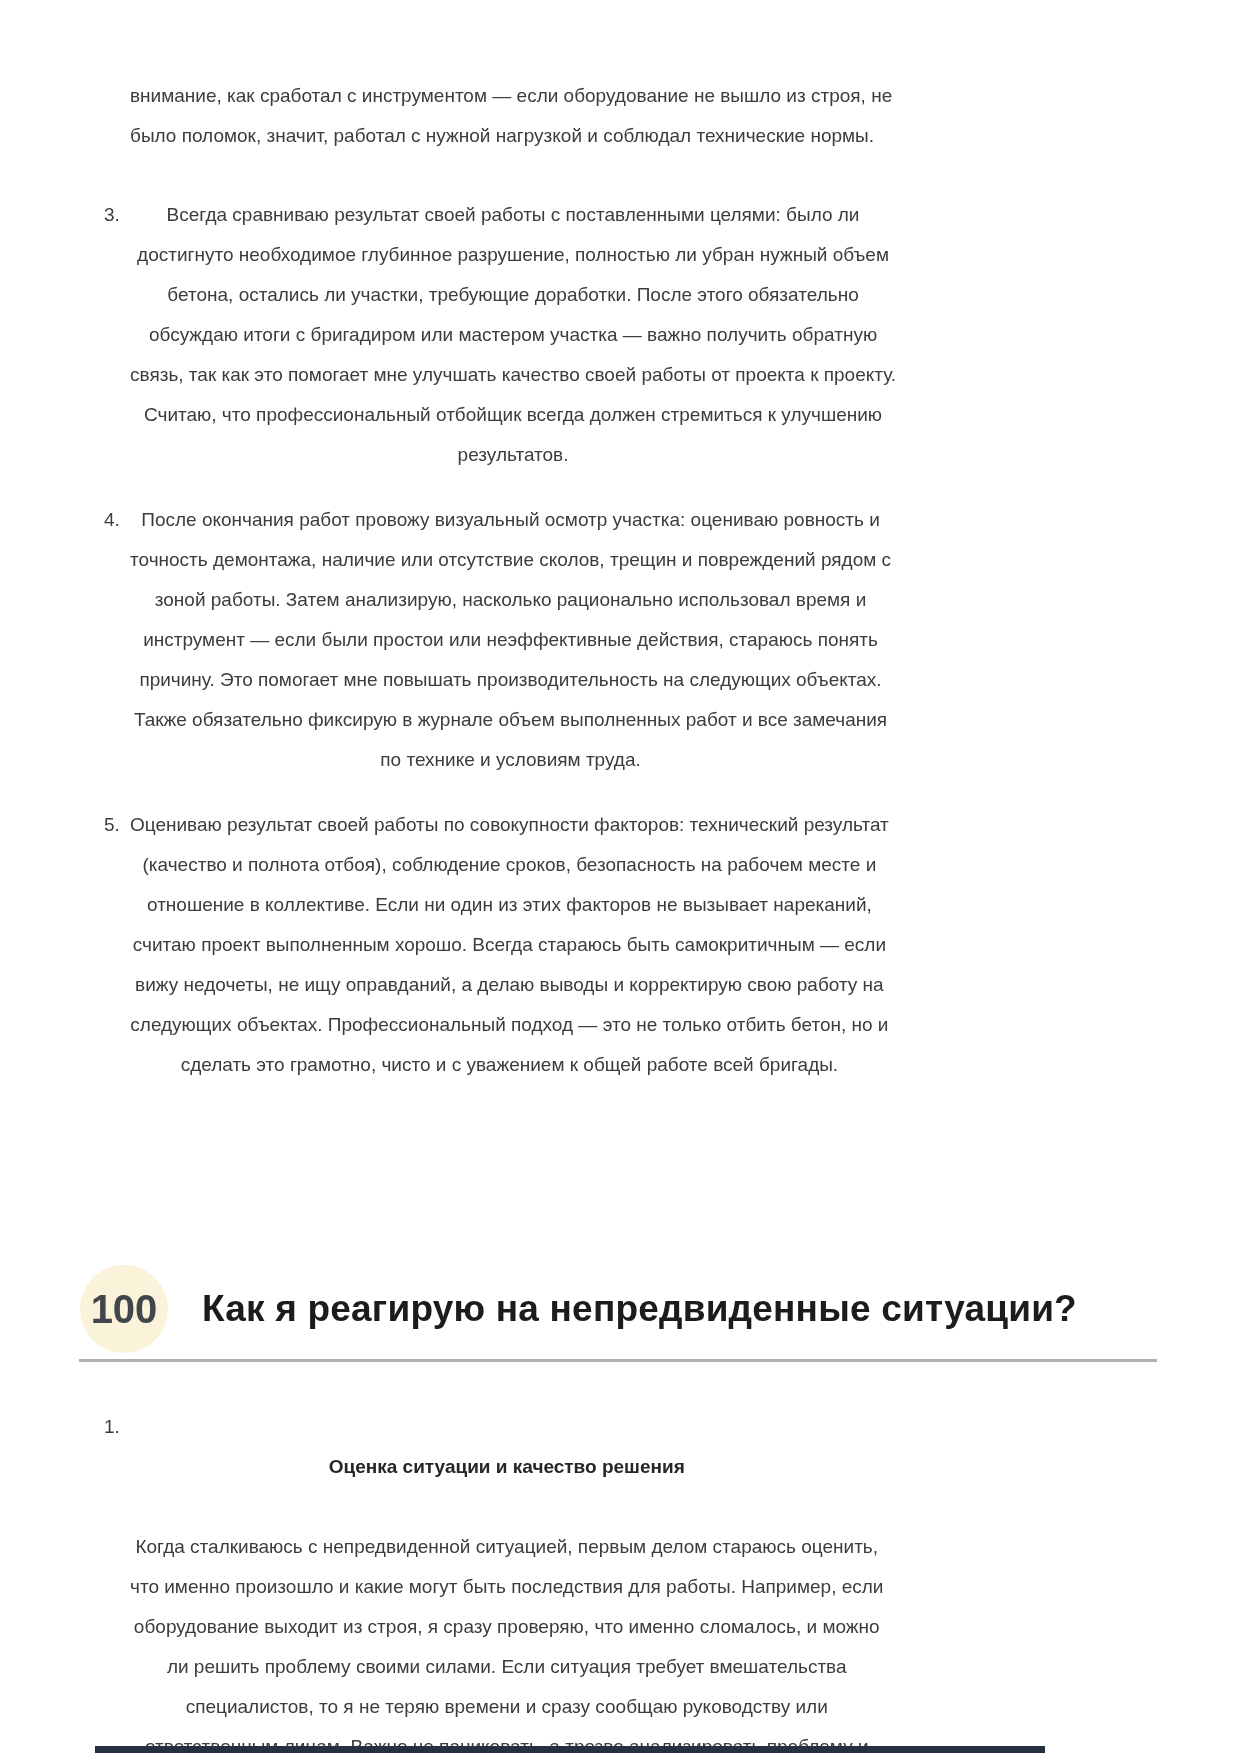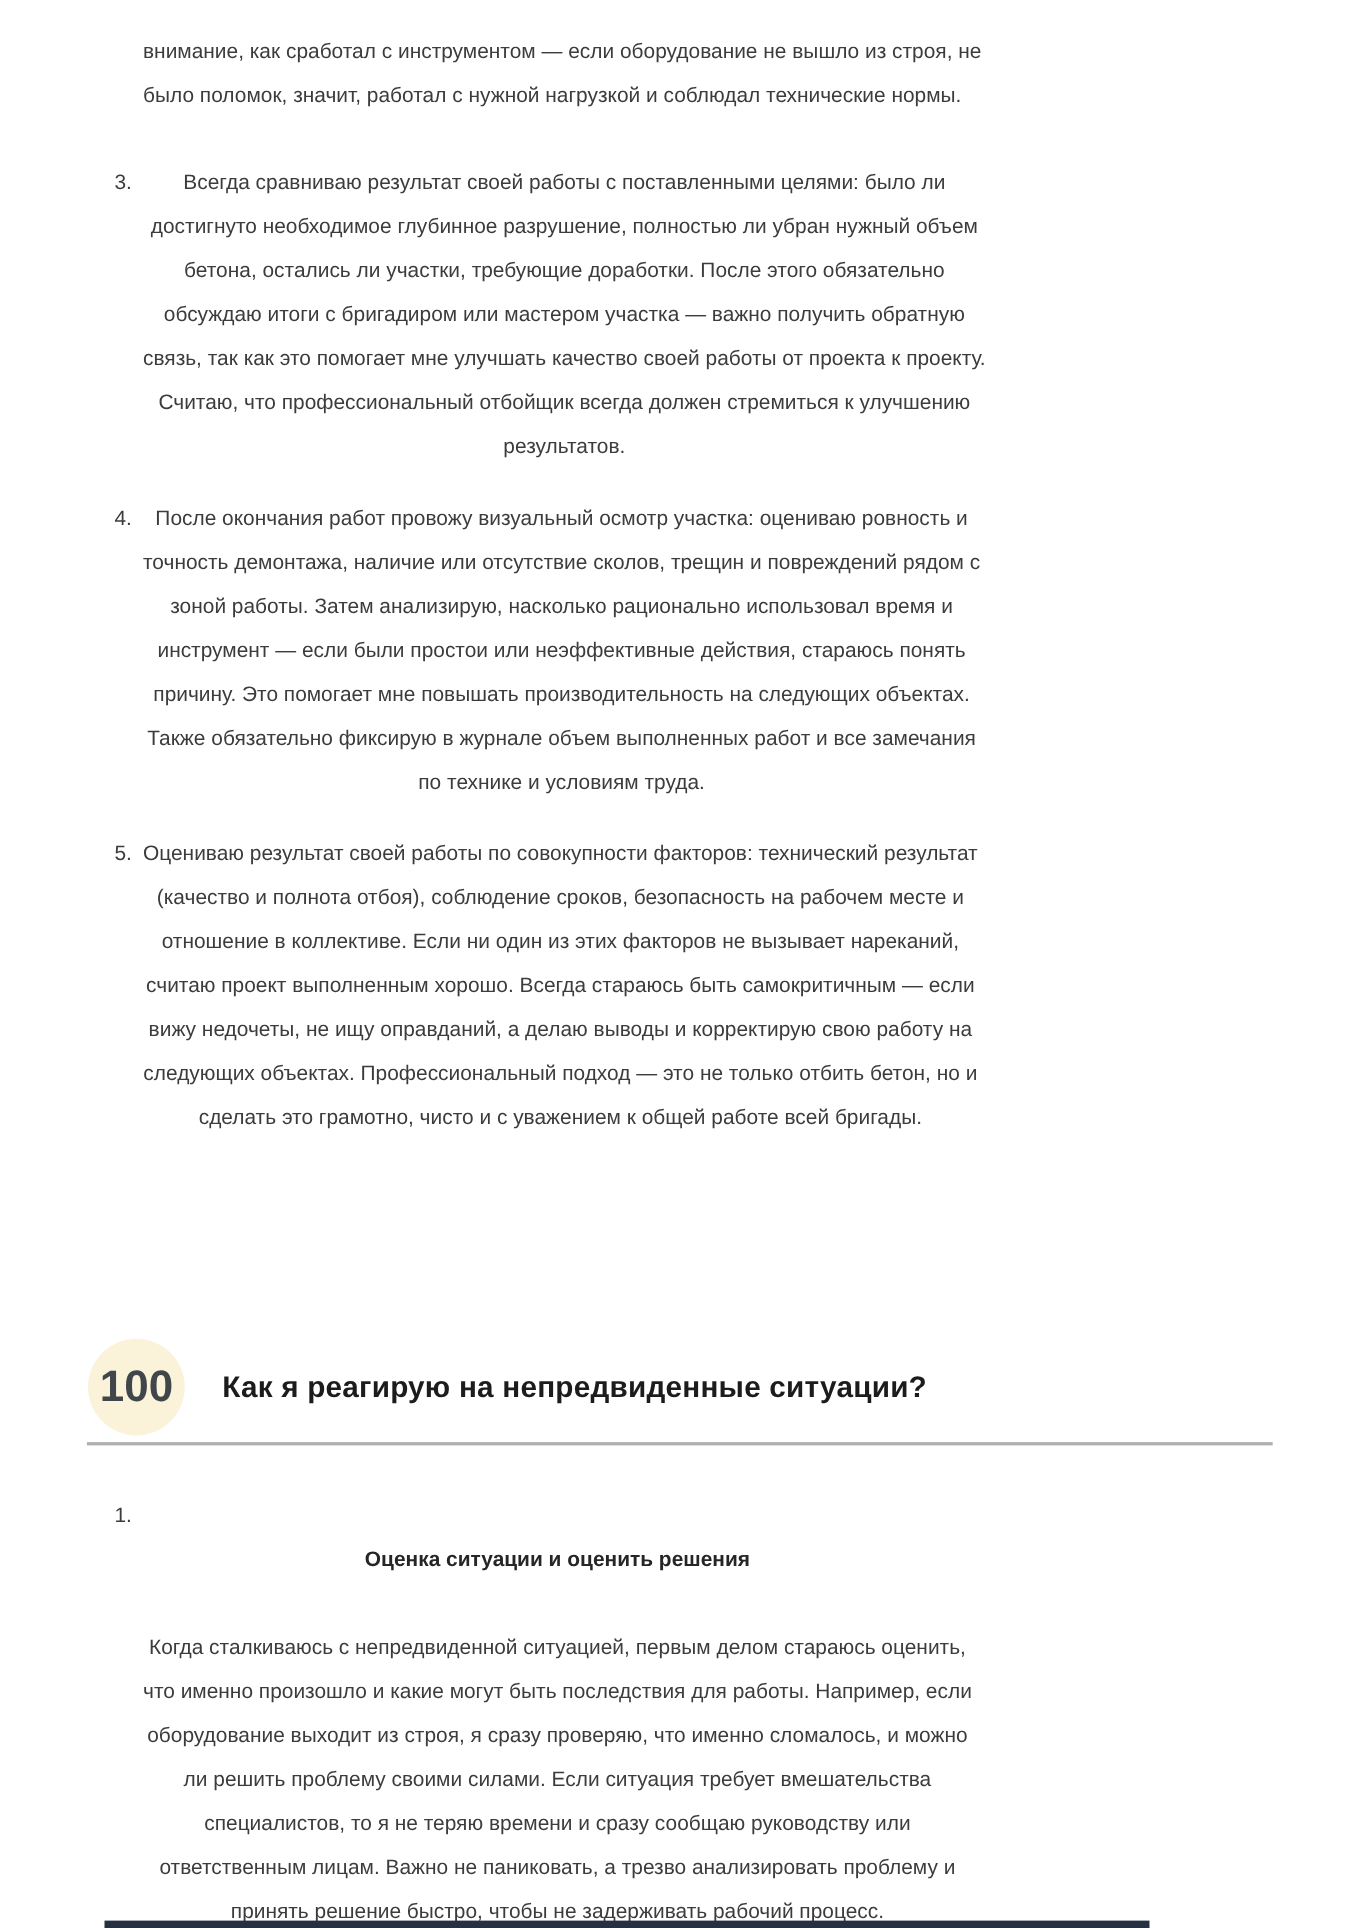--- a/index.html
+++ b/index.html
@@ -7,21 +7,21 @@
     width: 1239px; height: 1753px;
     background: #ffffff;
     font-family: "Liberation Sans", "DejaVu Sans", sans-serif;
     color: #3c3c3c;
     overflow: hidden;
   }
   .page {
     position: relative;
     width: 1239px; height: 1753px;
     box-sizing: border-box;
-    padding-top: 28px;
+    padding-top: 76px;
     background: #ffffff;
   }
   .para, .item-text, .item-num, .answer-body {
     font-size: 19px;
     line-height: 40px;
     white-space: pre-line;
     color: #3c3c3c;
   }
   .continuation {
     margin-left: 130px;
@@ -56,21 +56,21 @@
     display: flex;
     align-items: center;
     justify-content: center;
     font-size: 40px;
     font-weight: 700;
     color: #41464b;
     flex: 0 0 88px;
   }
   .section-title {
     margin: 0 0 0 34px;
-    font-size: 27px;
+    font-size: 37px;
     font-weight: 700;
     color: #1c1c1c;
     letter-spacing: 0.2px;
   }
   .divider {
     margin-top: 6px;
     margin-left: 79px;
     width: 1078px;
     height: 3px;
     background: #b0b0b0;
@@ -139,21 +139,21 @@
   <div class="section-header">
     <div class="badge">100</div>
     <h1 class="section-title">Как я реагирую на непредвиденные ситуации?</h1>
   </div>
 
   <div class="divider"></div>
 
   <div class="list-item answer-item">
     <div class="item-num">1.</div>
     <div class="item-text">
-      <div class="answer-title">Оценка ситуации и оценить решения</div>
+      <div class="answer-title">Оценка ситуации и качество решения</div>
       <div class="answer-body">Когда сталкиваюсь с непредвиденной ситуацией, первым делом стараюсь оценить,
 что именно произошло и какие могут быть последствия для работы. Например, если
 оборудование выходит из строя, я сразу проверяю, что именно сломалось, и можно
 ли решить проблему своими силами. Если ситуация требует вмешательства
 специалистов, то я не теряю времени и сразу сообщаю руководству или
 ответственным лицам. Важно не паниковать, а трезво анализировать проблему и
 принять решение быстро, чтобы не задерживать рабочий процесс.</div>
     </div>
   </div>
 

